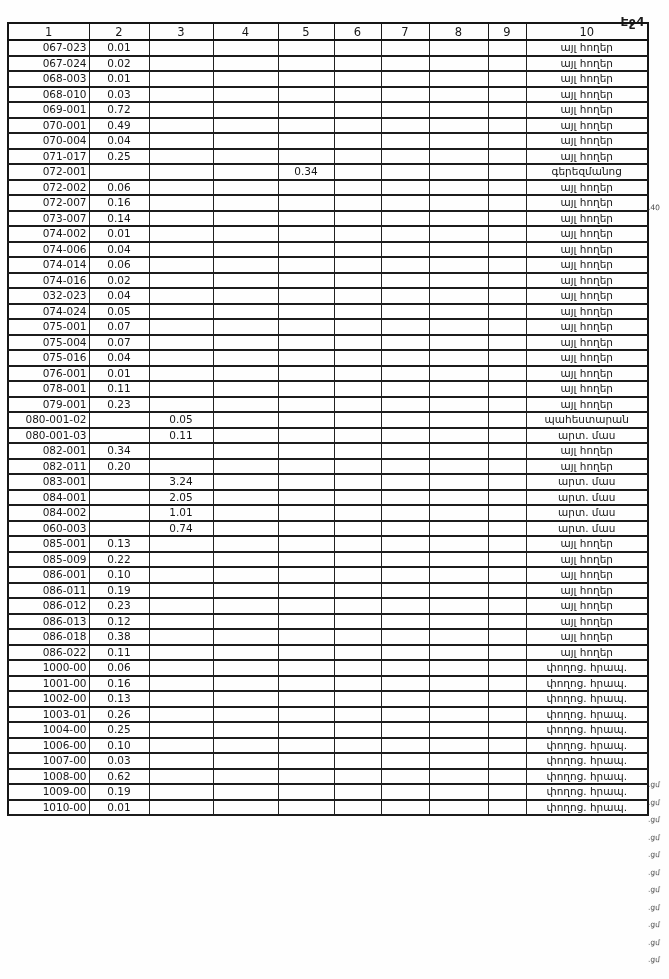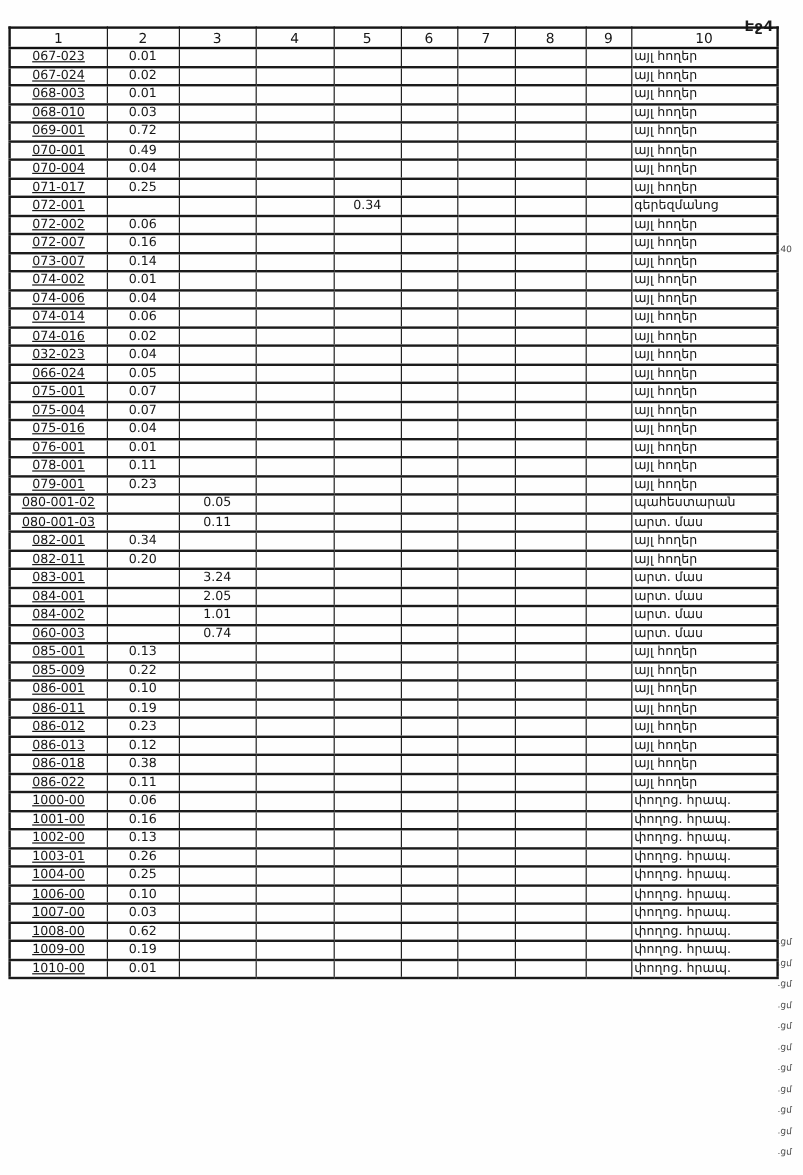--- a/index.html
+++ b/index.html
@@ -51,23 +51,23 @@
     border-left: 1px solid #222222;
     border-right: 1px solid #222222;
     border-bottom: 2px solid #1b1b1b;
     font-size: 10.5px;
     color: #161616;
     padding: 0 2px;
     white-space: nowrap;
     overflow: hidden;
     line-height: 13px;
   }
-  td.c-code { text-align: center; padding-left: 3px; text-decoration: underline; }
+  td.c-code { text-align: right; padding-left: 3px; }
   td.c-num  { text-align: center; }
-  td.c-use  { text-align: left; padding-left: 3px; }
+  td.c-use  { text-align: center; padding-left: 3px; }
   .marks-layer { position: absolute; inset: 0; pointer-events: none; }
   .margin-mark {
     position: absolute;
     left: 648px;
     font-size: 7.5px;
     color: #4a4a4a;
     letter-spacing: 0px;
     transform: rotate(3deg);
   }
 </style>
@@ -304,21 +304,21 @@
           <td class="c-num"></td>
           <td class="c-num"></td>
           <td class="c-num"></td>
           <td class="c-num"></td>
           <td class="c-num"></td>
           <td class="c-num"></td>
           <td class="c-num"></td>
           <td class="c-use">այլ հողեր</td>
         </tr>
         <tr>
-          <td class="c-code">066-024</td>
+          <td class="c-code">074-024</td>
           <td class="c-num">0.05</td>
           <td class="c-num"></td>
           <td class="c-num"></td>
           <td class="c-num"></td>
           <td class="c-num"></td>
           <td class="c-num"></td>
           <td class="c-num"></td>
           <td class="c-num"></td>
           <td class="c-use">այլ հողեր</td>
         </tr>

